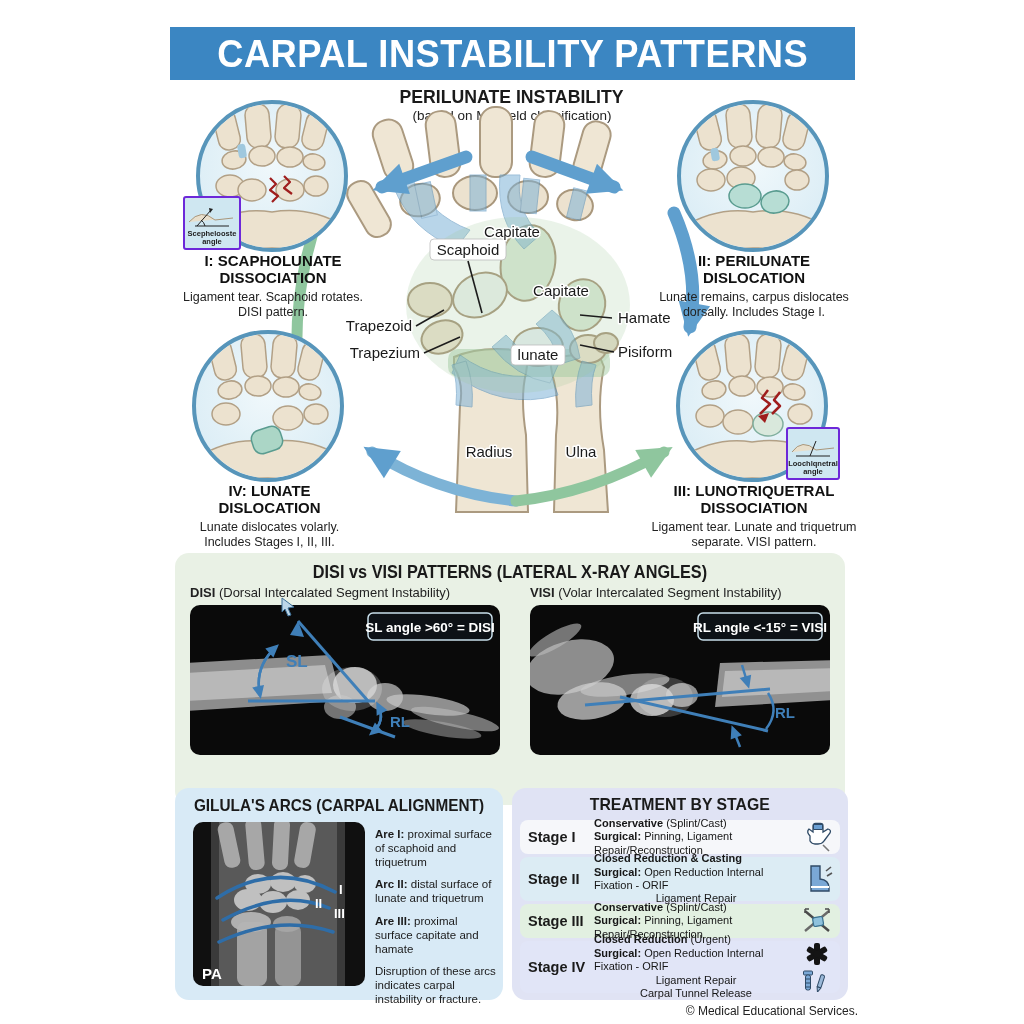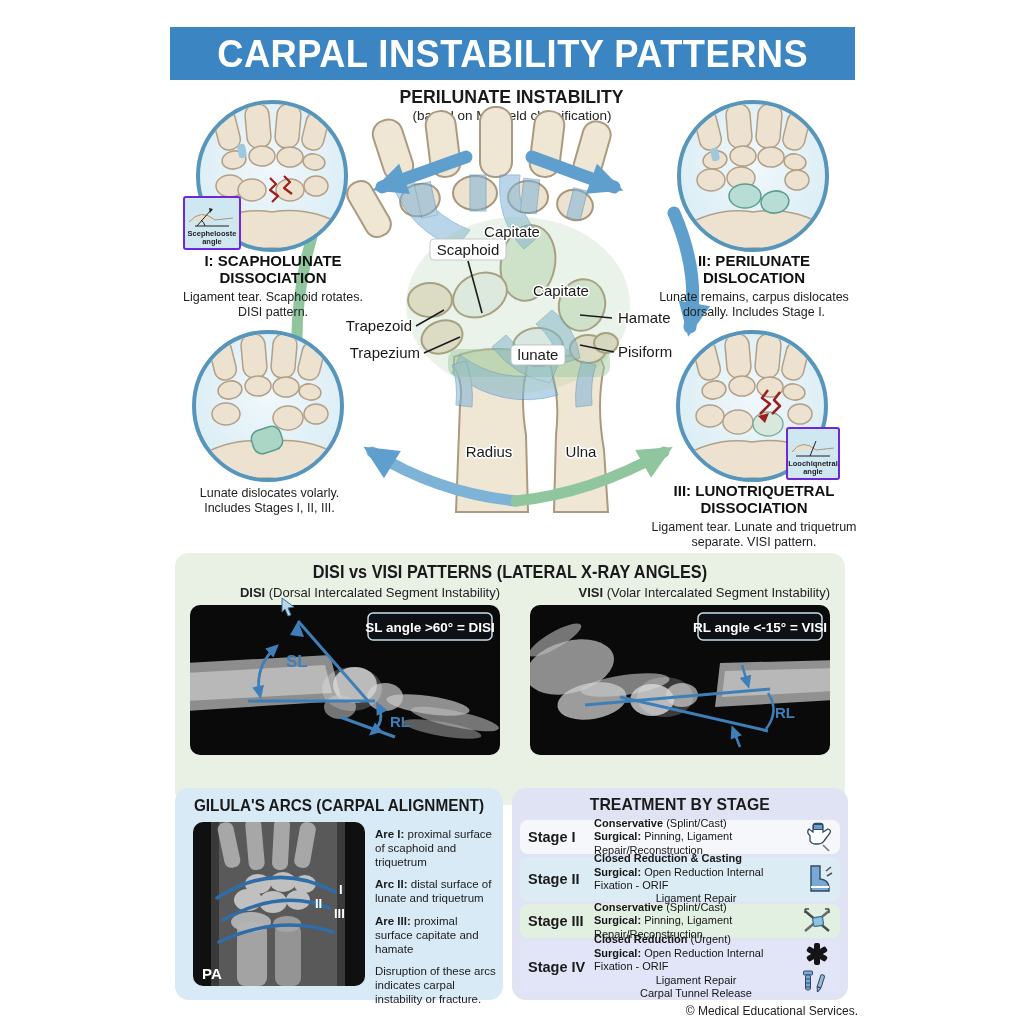--- a/index.html
+++ b/index.html
@@ -29,21 +29,21 @@
     padding:2px 1px;box-sizing:border-box;}
   .inset .it{font-size:7.5px;font-weight:bold;text-align:center;line-height:1.1;color:#222;}
 
   
   .center-svg{left:270px;top:105px;z-index:1;}
   .anat{font-size:15px;fill:#1a1a1a;paint-order:stroke;stroke:#ffffff;stroke-width:3px;stroke-linejoin:round;}
 
   
   .sec-green{left:175px;top:553px;width:670px;height:252px;background:#e9f1e5;border-radius:14px;z-index:2;}
   .sec-green .gh{position:absolute;left:0;top:9px;width:670px;text-align:center;font-weight:bold;font-size:17.5px;}
-  .subhead{position:absolute;top:32px;text-align:right;font-size:13px;color:#222;}
+  .subhead{position:absolute;top:32px;text-align:left;font-size:13px;color:#222;}
   .subhead b{font-weight:bold;}
   .xray{position:absolute;top:52px;height:150px;background:#0a0a0a;border-radius:10px;overflow:hidden;}
 
   
   .sec-blue{left:175px;top:788px;width:328px;height:212px;background:#d8eaf6;border-radius:14px;z-index:2;}
   .sec-blue .gh{position:absolute;left:0;top:8px;width:328px;text-align:center;font-weight:bold;font-size:16.5px;}
   .gx{position:absolute;left:18px;top:34px;width:172px;height:164px;background:#101010;border-radius:10px;overflow:hidden;}
   .gtext{position:absolute;left:200px;top:40px;width:122px;font-size:11.5px;line-height:1.2;color:#1b1b1b;}
   .gtext .gi{margin-bottom:9px;}
   .gtext b{font-weight:bold;}
@@ -283,20 +283,21 @@
   </div>
   <div class="abs caption" style="left:635px;top:483px;width:238px;">
     <div class="ct">III: LUNOTRIQUETRAL DISSOCIATION</div>
     <div class="cd">Ligament tear. Lunate and triquetrum separate. VISI pattern.</div>
   </div>
   <div class="abs caption" style="left:658px;top:253px;width:192px;">
     <div class="ct">II: PERILUNATE DISLOCATION</div>
     <div class="cd">Lunate remains, carpus dislocates dorsally. Includes Stage I.</div>
   </div>
   <div class="abs caption" style="left:177px;top:483px;width:185px;">
+    <div class="ct">IV: LUNATE DISLOCATION</div>
     <div class="cd">Lunate dislocates volarly. Includes Stages I, II, III.</div>
   </div>
 
   <div class="abs sec-green">
     <div class="gh"><span class="cond">DISI vs VISI PATTERNS (LATERAL X-RAY ANGLES)</span></div>
     <div class="subhead" style="left:15px;width:310px;">
       <b>DISI</b><span> (Dorsal Intercalated Segment Instability)</span>
     </div>
     <div class="subhead" style="left:355px;width:300px;">
       <b>VISI</b><span> (Volar Intercalated Segment Instability)</span>

